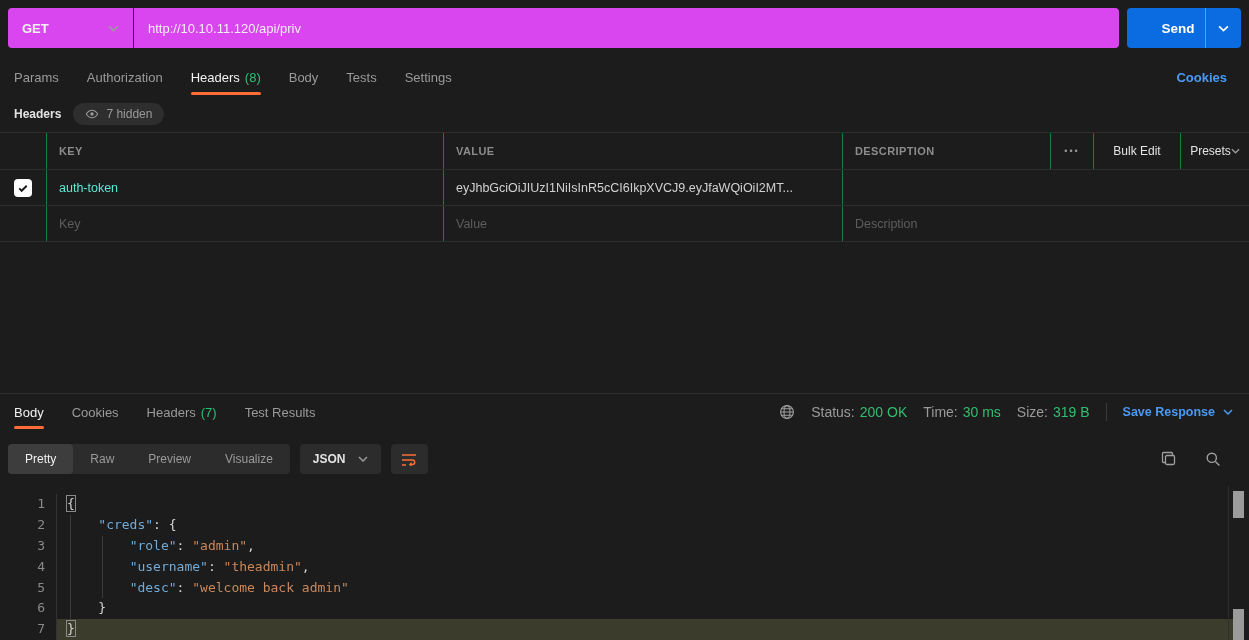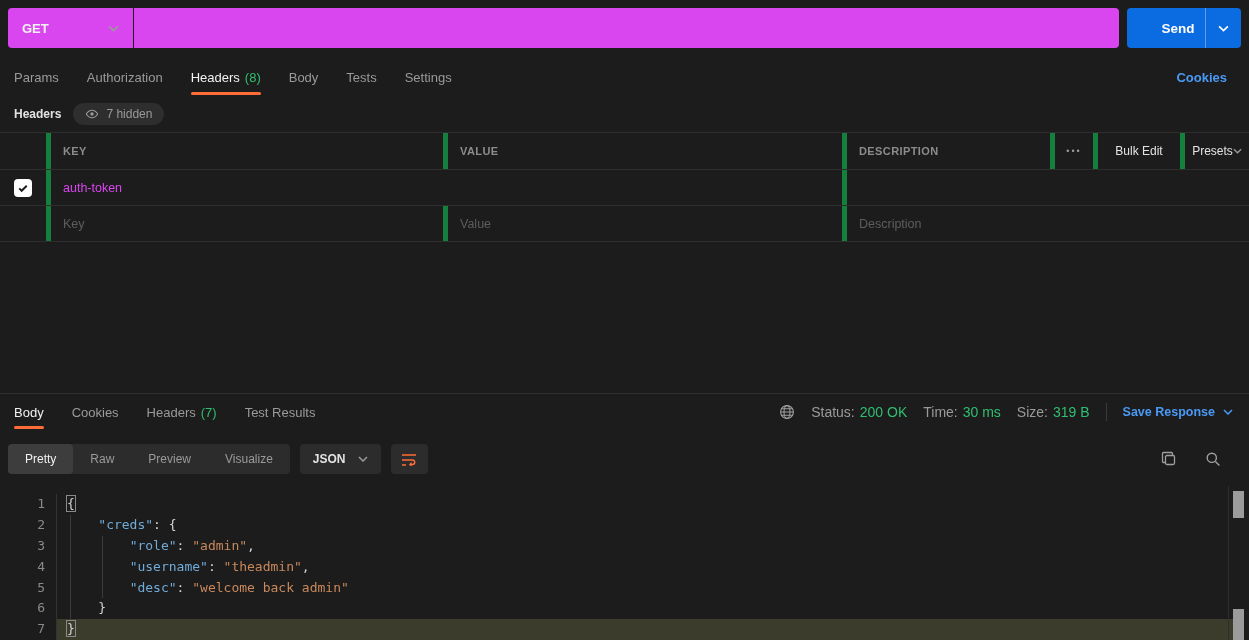--- a/index.html
+++ b/index.html
@@ -39,27 +39,27 @@
   .sub-row { display:flex; align-items:center; height:36px; padding-left:14px; gap:12px; }
   .sub-title { font-size:12px; font-weight:700; color:#e3e3e3; }
   .pill { display:flex; align-items:center; gap:7px; background:#2e2e2e; border-radius:12px;
       padding:4px 12px; color:#9a9a9a; font-size:12px; cursor:pointer; }
 
   
   .kv-table { border-top:1px solid #2e2e2e; border-bottom:1px solid #2e2e2e; }
   .kv-row { display:grid; grid-template-columns:46px 397px 399px 208px 43px 87px 69px; height:36px; }
   .kv-row + .kv-row { border-top:1px solid #2e2e2e; }
   .kv-cell { display:flex; align-items:center; padding:0 12px; overflow:hidden; white-space:nowrap; }
-  .bl { border-left:5px solid #15803d; }
+  .bl { border-left:1px solid #15803d; }
   .hdr-cell { font-size:11px; font-weight:700; color:#8c8c8c; letter-spacing:.4px; }
   .cell-center { justify-content:center; padding:0 4px; }
   .more-dots { color:#9a9a9a; font-size:9px; letter-spacing:2px; }
   .tool-label { font-size:12px; font-weight:400; color:#e3e3e3; cursor:pointer; }
   .presets { }
-  .key-text { color:#d946ef; font-size:12.5px; }
+  .key-text { color:#5eead4; font-size:12.5px; }
   .val-text { color:#d2d2d2; font-size:12.5px; }
   .ph { color:#5d5d5d; font-size:12.5px; }
   .checkbox { width:18px; height:18px; background:#fff; border-radius:4px;
       display:flex; align-items:center; justify-content:center; cursor:pointer; }
 
   .spacer { flex:1; }
 
   
   .resp { border-top:1px solid #2e2e2e; display:flex; flex-direction:column; }
   .resp-tabs { display:flex; align-items:center; height:36px; padding-left:14px; }
@@ -110,20 +110,23 @@
 <div class="req-bar">
   <div class="url-group">
     <div class="method-select">
       <span class="m">GET</span>
       <span class="chev">
         <svg width="11" height="7" viewBox="0 0 10 6">
             <path d="M1 1l4 4 4-4" stroke="currentColor" stroke-width="1.5" fill="none"></path>
           </svg>
       </span>
     </div>
+    <div class="url-input">
+      <span>http://10.10.11.120/api/priv</span>
+    </div>
   </div>
   <div class="send-btn">
     <div class="send-main">Send</div>
     <div class="send-caret">
       <span>
         <svg width="11" height="7" viewBox="0 0 10 6">
             <path d="M1 1l4 4 4-4" stroke="currentColor" stroke-width="1.5" fill="none"></path>
           </svg>
       </span>
     </div>
@@ -188,20 +191,21 @@
 
   <div class="kv-row">
     <div class="kv-cell cell-center">
       <div class="checkbox">
         <svg width="12" height="12" viewBox="0 0 16 16">
             <path d="M3 8.5l3.2 3.2L13 5" stroke="#1c1c1c" stroke-width="2.6" fill="none"></path>
           </svg>
       </div>
     </div>
     <div class="kv-cell key-text bl">auth-token</div>
+    <div class="kv-cell val-text bl">eyJhbGciOiJIUzI1NiIsInR5cCI6IkpXVCJ9.eyJfaWQiOiI2MT...</div>
     <div class="kv-cell bl" style="grid-column:4 / 8;"></div>
   </div>
 
   <div class="kv-row">
     <div class="kv-cell"></div>
     <div class="kv-cell ph bl">Key</div>
     <div class="kv-cell ph bl">Value</div>
     <div class="kv-cell ph bl" style="grid-column:4 / 8;">Description</div>
   </div>
 </div>

